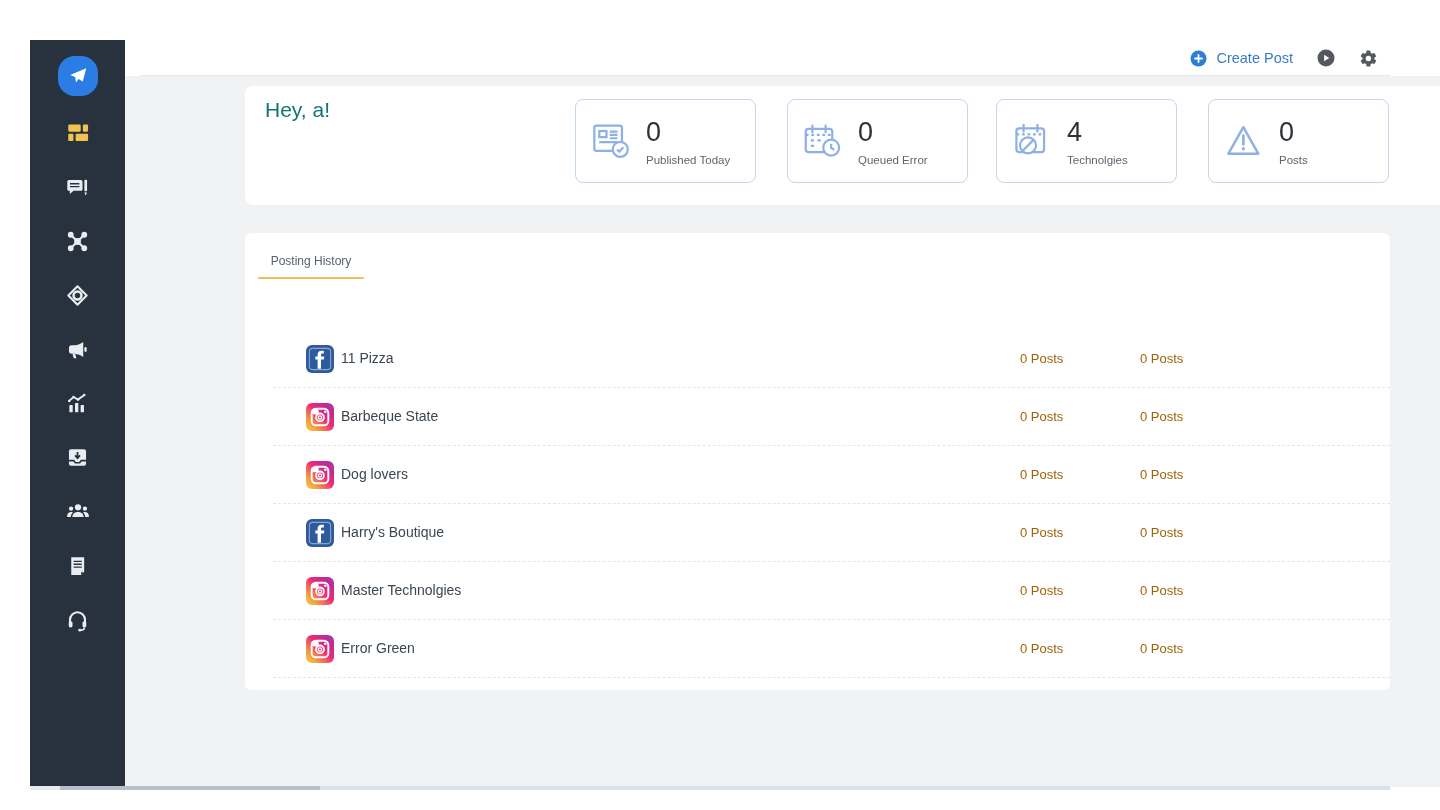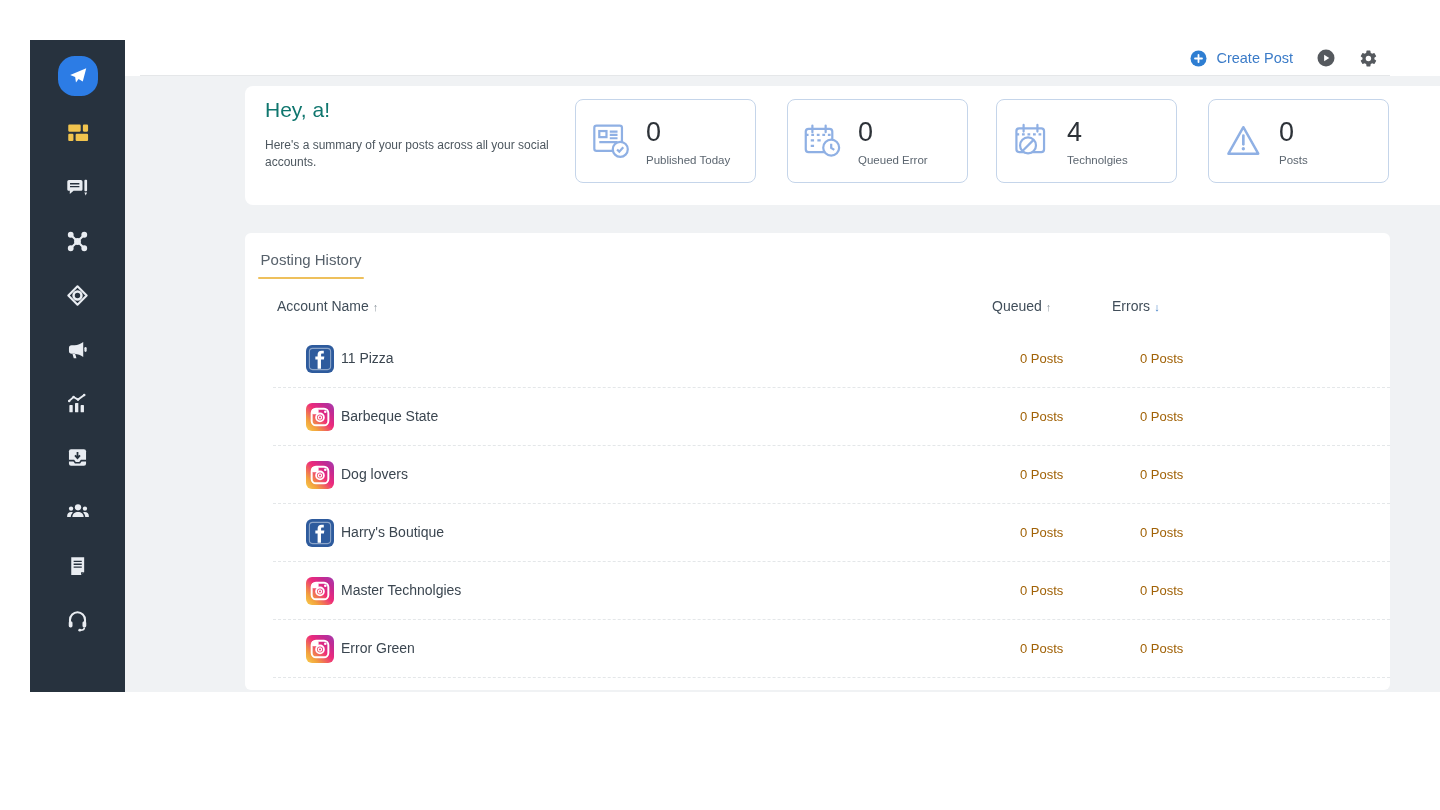--- a/index.html
+++ b/index.html
@@ -1,17 +1,17 @@
 <!DOCTYPE html>
 <html><head>
 <meta charset="utf-8">
 <style>
   * { margin:0; padding:0; box-sizing:border-box; }
   html,body { background:#ffffff; }
-  .page { position:relative; width:1440px; height:692px; background:#fff; overflow:hidden;
+  .page { position:relative; width:1440px; height:810px; background:#fff; overflow:hidden;
           font-family:"Liberation Sans", sans-serif; }
 
   
   .sidebar { position:absolute; left:30px; top:40px; width:95px; height:746px;
              background:#27323e; display:flex; flex-direction:column; align-items:center; }
   .logo { margin-top:16px; width:40px; height:40px; border-radius:42%; background:#2c7ce5;
           display:flex; align-items:center; justify-content:center; cursor:pointer; }
   .nav { margin-top:10px; display:flex; flex-direction:column; }
   .nav-item { height:54px; width:95px; display:flex; align-items:center; justify-content:center; cursor:pointer; }
   .nav-item svg { display:block; }
@@ -35,21 +35,21 @@
                border:1px solid #c5d5ea; border-radius:8px; display:flex; align-items:center;
                padding-left:15px; gap:13px; cursor:pointer; }
   .stat-card.c0 { left:330px; } .stat-card.c1 { left:542px; } .stat-card.c2 { left:751px; } .stat-card.c3 { left:963px; }
   .stat-value { font-size:27px; color:#2d3238; }
   .stat-label { font-size:11.5px; color:#5c6670; margin-top:6px; }
 
   
   .table-card { position:absolute; left:245px; top:233px; width:1145px; height:457px;
                 background:#fff; border-radius:6px; }
   .tab { position:absolute; left:13px; top:18px; width:106px; text-align:center; cursor:pointer; }
-  .tab-label { font-size:15px; color:#57616b; }
+  .tab-label { font-size:12px; color:#57616b; }
   .tab-underline { height:2px; background:#eec05c; margin-top:8px; border-radius:1px; }
   .thead { position:absolute; top:56px; left:0; right:0; height:40px; }
   .th { position:absolute; font-size:14px; color:#414e5a; cursor:pointer; }
   .th-account { left:32px; top:9px; }
   .th-queued { left:747px; top:9px; }
   .th-errors { left:867px; top:9px; }
   .sort-arrow { font-size:11px; color:#8a949c; margin-left:4px; }
   .sort-arrow.blue { color:#4a84c8; }
   .rows { position:absolute; top:97px; left:0; right:0; }
   .row { position:relative; height:58px; border-bottom:1px dashed #e4e7e9; cursor:pointer;margin-left:28px; }
@@ -199,21 +199,20 @@
             <path d="M18.6 19.6c0 1.8-1.8 2.6-3.8 2.6" fill="none" stroke="#e9edf2" stroke-width="1.6"></path>
             <circle cx="14.2" cy="22.2" r="1.4" fill="#e9edf2"></circle>
           </svg>
       </div>
 
     </div>
   </div>
 
   <div class="hero">
     <div class="greeting-title">Hey, a!</div>
-    <div class="greeting-sub">Here's a summary of your posts across all your social accounts.</div>
 
     <div class="stat-card c0">
       <svg width="42" height="38" viewBox="0 0 38 34" fill="none" stroke="#8fb0e4" stroke-width="2">
           <rect x="3" y="3" width="25" height="23" rx="2"></rect>
           <rect x="7.5" y="8" width="6.5" height="5.5"></rect>
           <path d="M17 8.5h7M17 11.5h7M17 14.5h7M7.5 18h16.5"></path>
           <circle cx="26.5" cy="24.5" r="6.8" fill="#fff"></circle>
           <path d="M23.6 24.6l2 2.1 3.6-4.1"></path>
         </svg>
       <div>
@@ -263,25 +262,20 @@
       </div>
     </div>
   </div>
 
   <div class="table-card">
     <div class="tab">
       <span class="tab-label">Posting History</span>
       <div class="tab-underline"></div>
     </div>
 
-    <div class="thead">
-      <span class="th th-account"><span>Account Name</span><span class="sort-arrow">↑</span></span>
-      <span class="th th-queued"><span>Queued</span><span class="sort-arrow">↑</span></span>
-      <span class="th th-errors"><span>Errors</span><span class="sort-arrow blue">↓</span></span>
-    </div>
 
     <div class="rows">
 
       <div class="row">
         <span class="net-icon facebook">
           <svg width="26" height="26" viewBox="0 0 24 24">
               <rect x="2.2" y="2.2" width="19.6" height="19.6" rx="3" fill="none" stroke="rgba(255,255,255,.45)" stroke-width="1"></rect>
               <path fill="#fff" d="M15.6 12.5h-2.7V21h-3.1v-8.5H7.7V9.8h2.1V8c0-2.3 1.3-3.7 3.7-3.7.8 0 1.6.1 2 .1v2.6h-1.4c-.9 0-1.1.4-1.1 1.1v1.7H16l-.4 2.7z"></path>
             </svg>
         </span>

